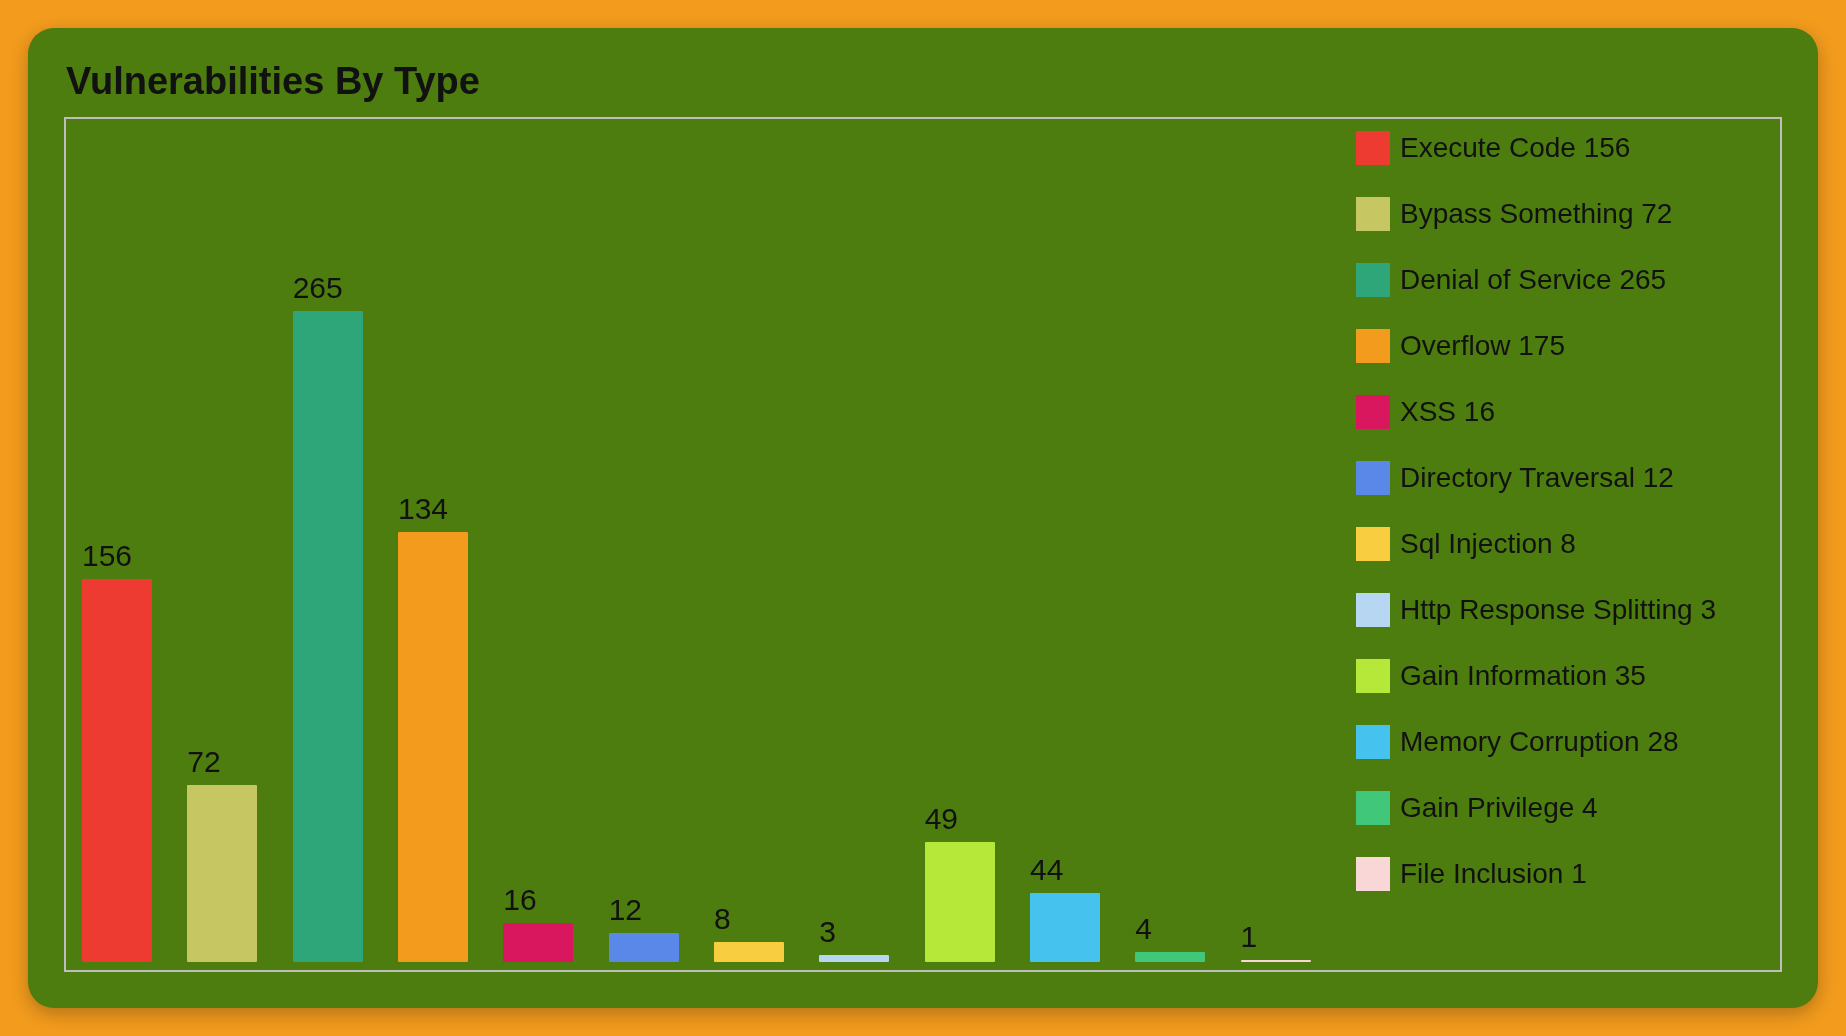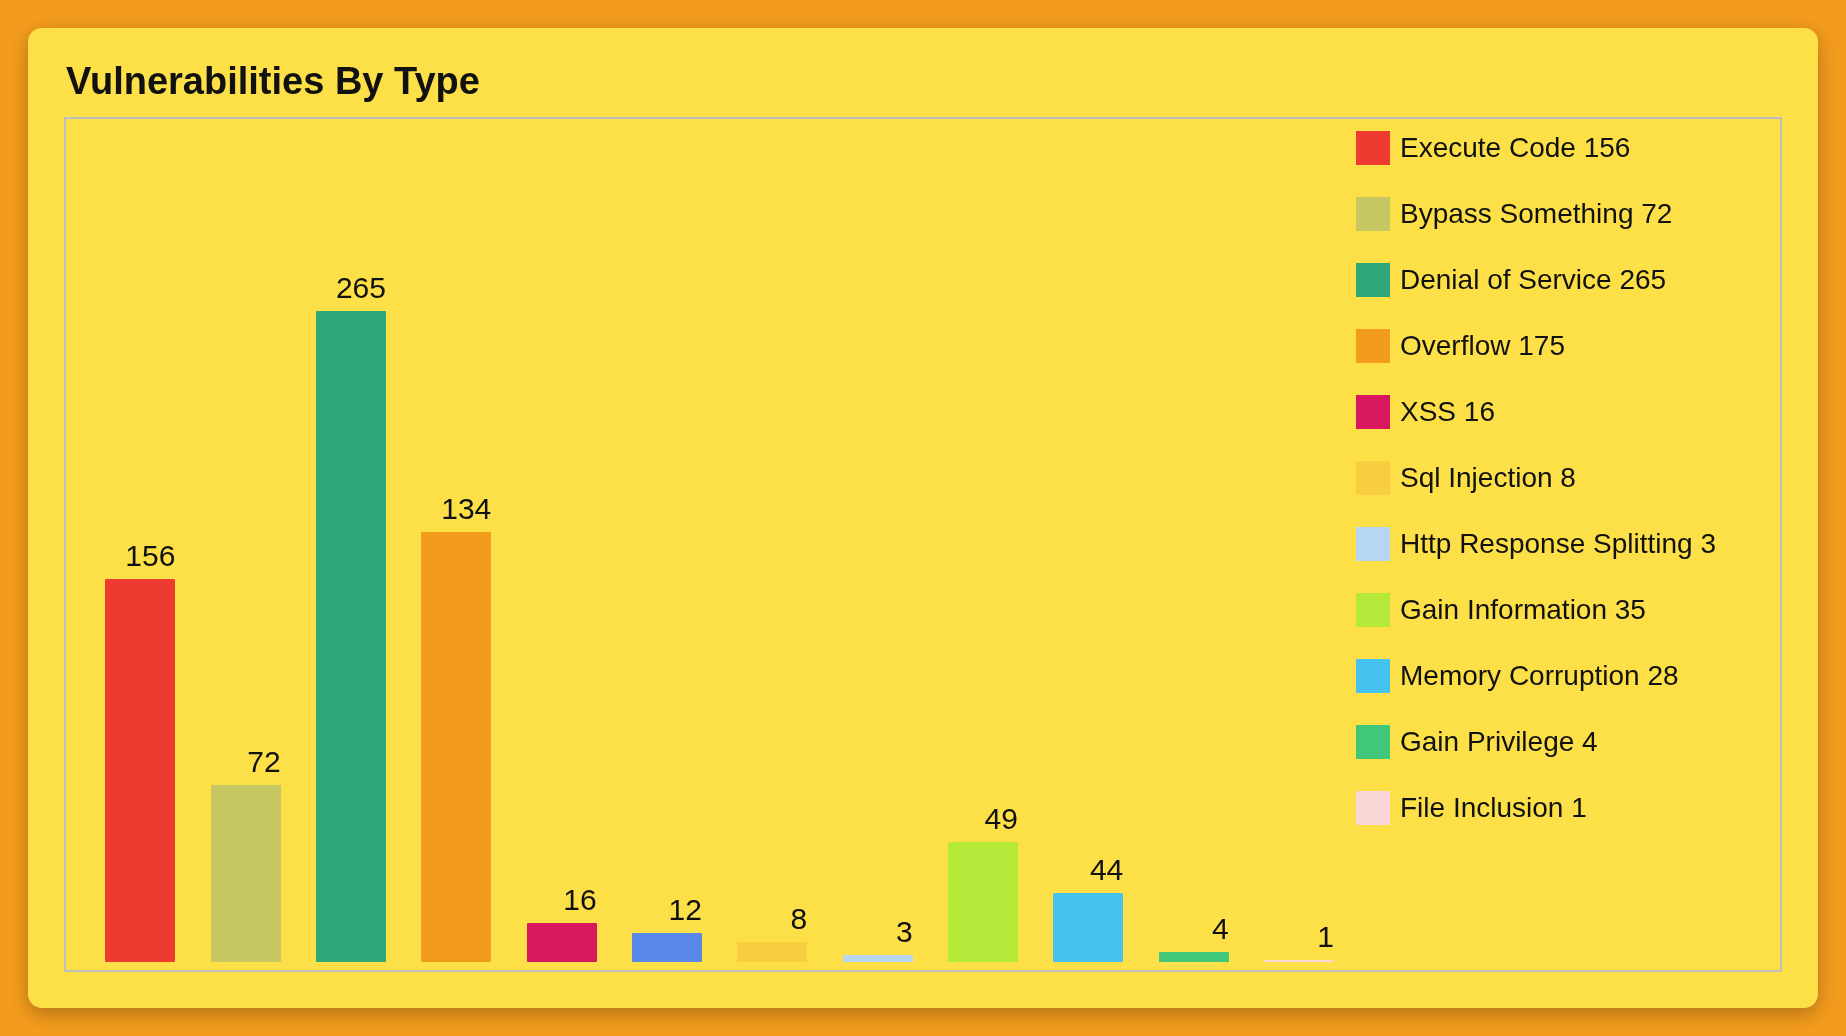--- a/index.html
+++ b/index.html
@@ -13,22 +13,22 @@
   .stage {
     box-sizing: border-box;
     width: 100%;
     height: 100%;
     padding: 28px;
     display: flex;
     align-items: stretch;
     justify-content: center;
   }
   .card {
-    background: #fde047;
-    border-radius: 14px;
+    background: #4d7c0f;
+    border-radius: 26px;
     box-shadow: 0 6px 18px rgba(0,0,0,0.25);
     box-sizing: border-box;
     width: 100%;
     height: 100%;
     padding: 28px 36px 36px 36px;
     display: flex;
     flex-direction: column;
   }
   .title {
     font-size: 38px;
@@ -52,21 +52,21 @@
     align-items: flex-end;
     gap: 12px;
     padding: 0 4px 6px 4px;
     min-width: 0;
   }
   .bar-slot {
     flex: 1;
     height: 100%;
     display: flex;
     flex-direction: column;
-    align-items: flex-end;
+    align-items: flex-start;
     justify-content: flex-end;
   }
   .bar-value-label {
     font-size: 30px;
     font-weight: 400;
     color: #111;
     margin-bottom: 6px;
     white-space: nowrap;
   }
   .bar-rect {
@@ -171,20 +171,24 @@
           </div>
           <div class="legend-row">
             <div class="legend-swatch" style="background: rgb(242, 155, 29);"></div>
             <div class="legend-label">Overflow 175</div>
           </div>
           <div class="legend-row">
             <div class="legend-swatch" style="background: rgb(217, 23, 95);"></div>
             <div class="legend-label">XSS 16</div>
           </div>
           <div class="legend-row">
+            <div class="legend-swatch" style="background: rgb(90, 136, 232);"></div>
+            <div class="legend-label">Directory Traversal 12</div>
+          </div>
+          <div class="legend-row">
             <div class="legend-swatch" style="background: rgb(248, 205, 64);"></div>
             <div class="legend-label">Sql Injection 8</div>
           </div>
           <div class="legend-row">
             <div class="legend-swatch" style="background: rgb(182, 214, 241);"></div>
             <div class="legend-label">Http Response Splitting 3</div>
           </div>
           <div class="legend-row">
             <div class="legend-swatch" style="background: rgb(182, 232, 58);"></div>
             <div class="legend-label">Gain Information 35</div>

